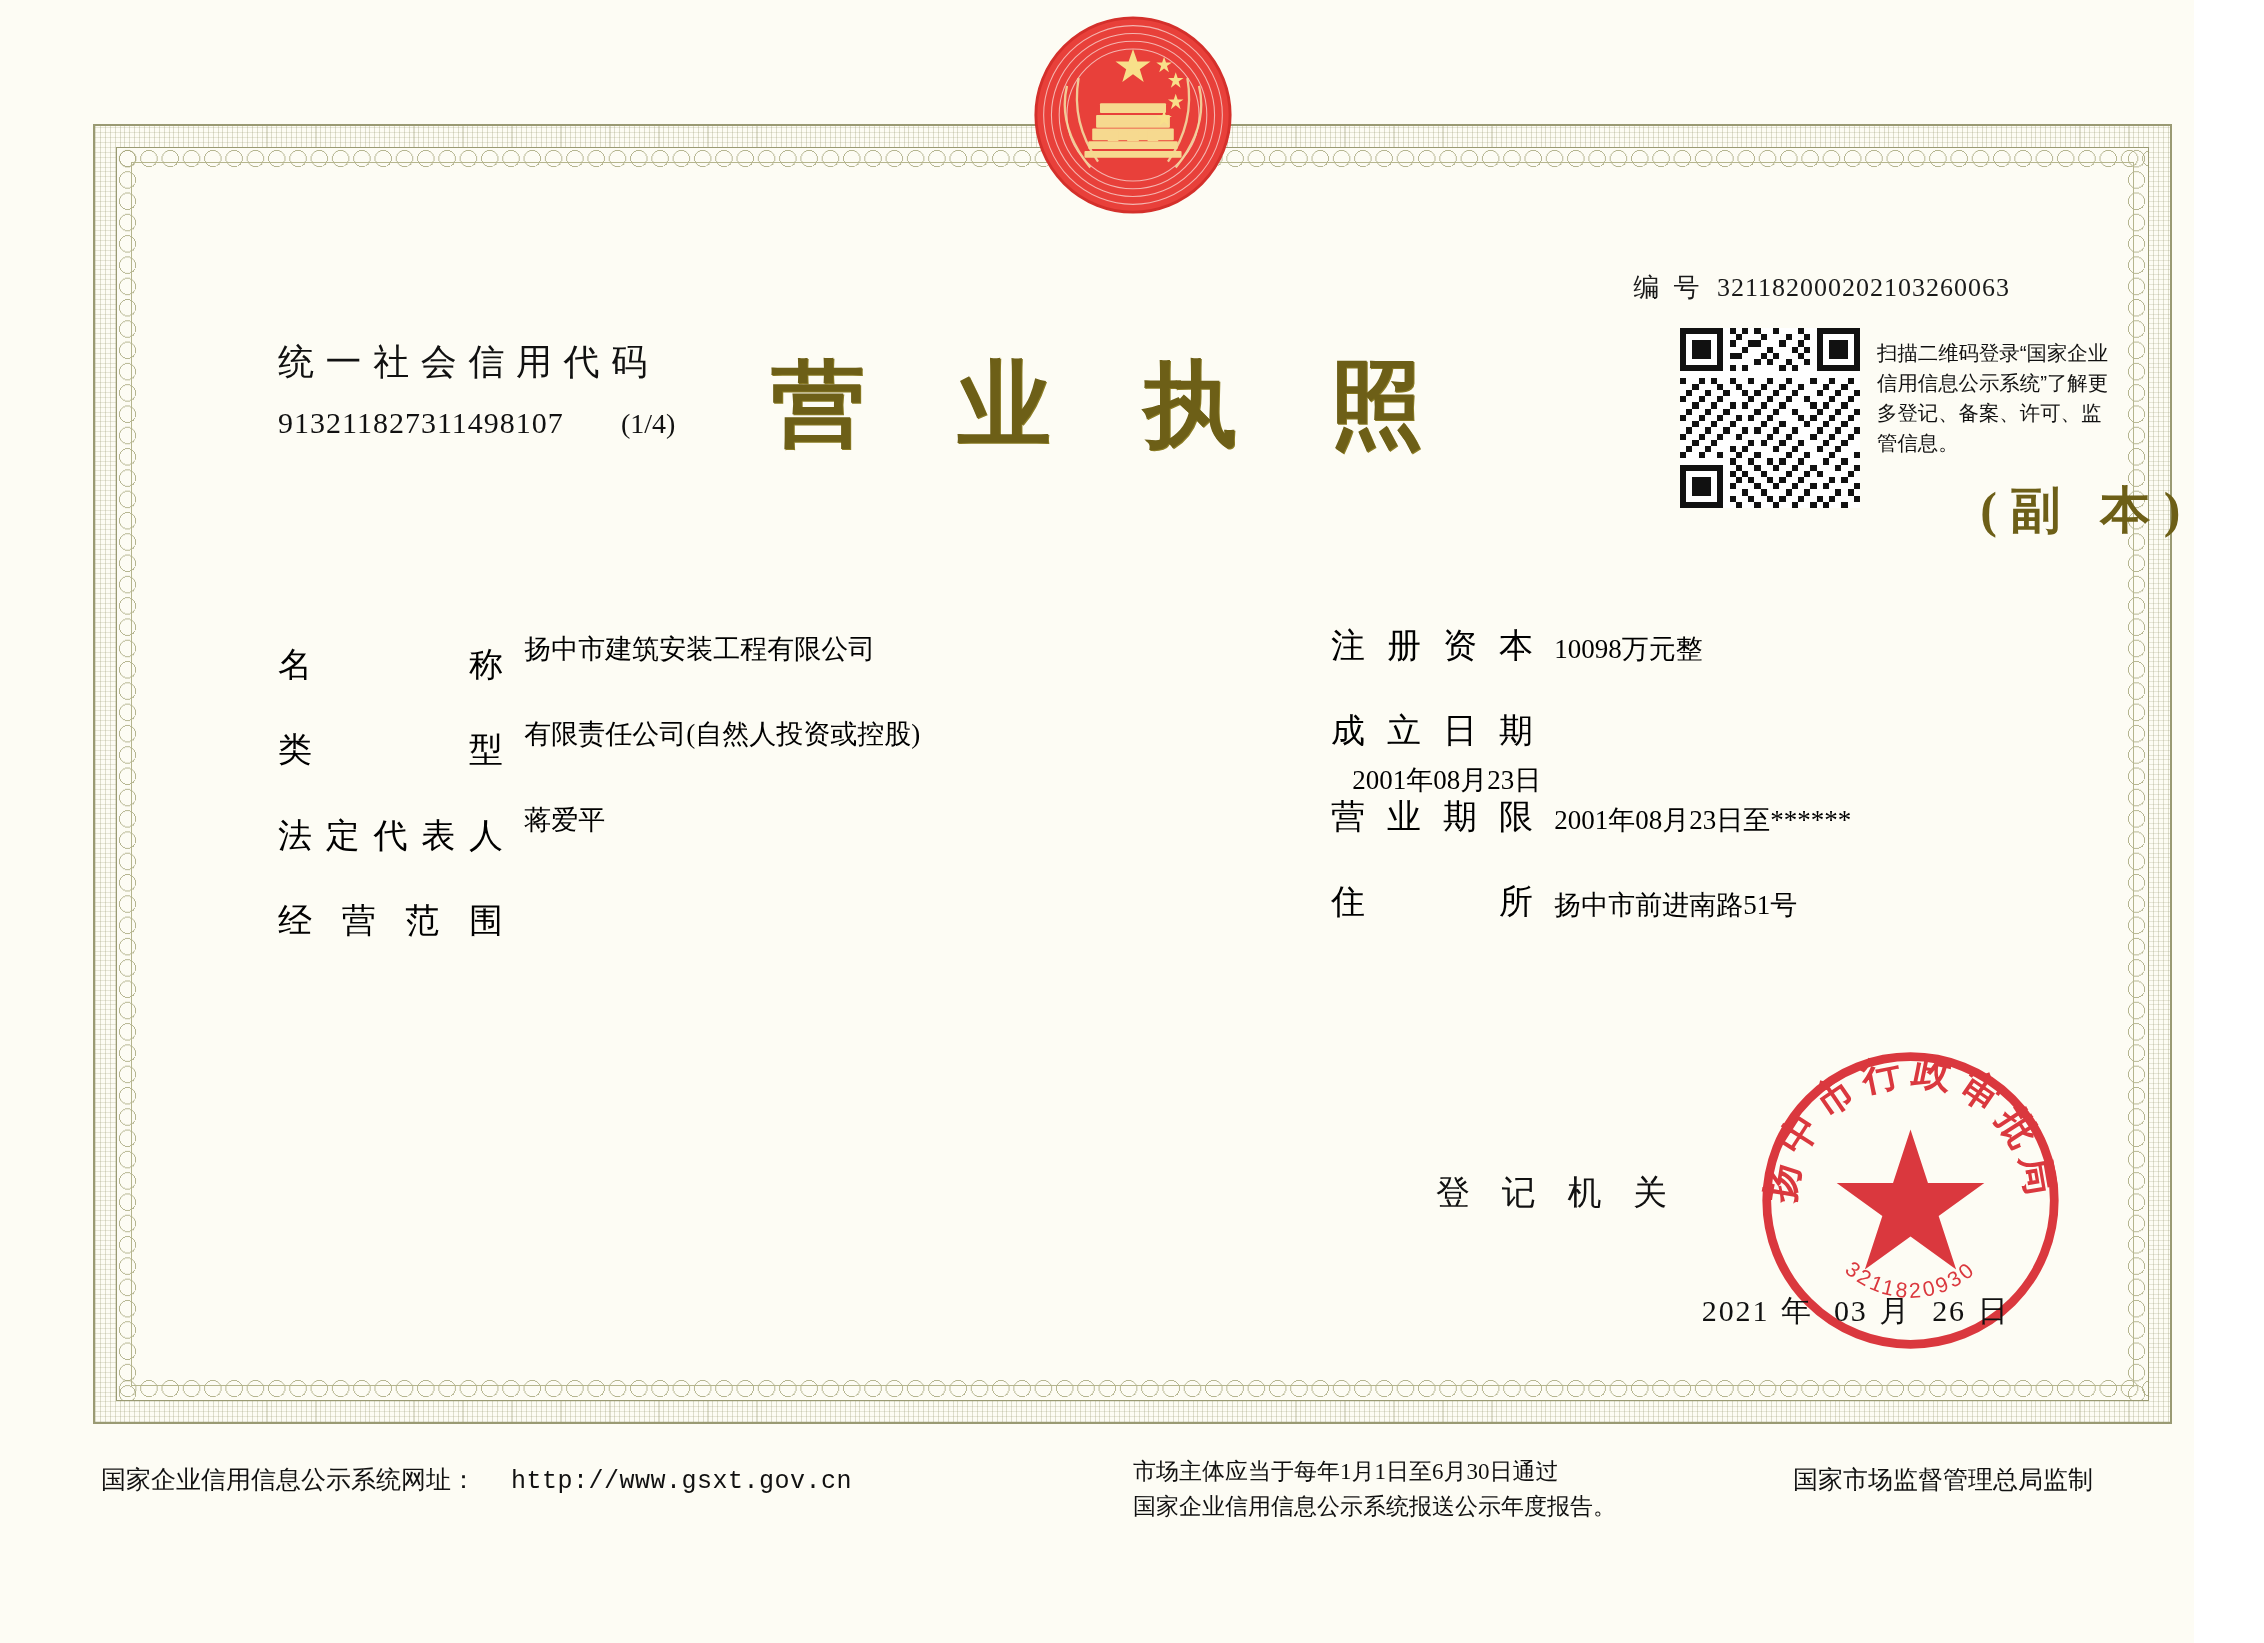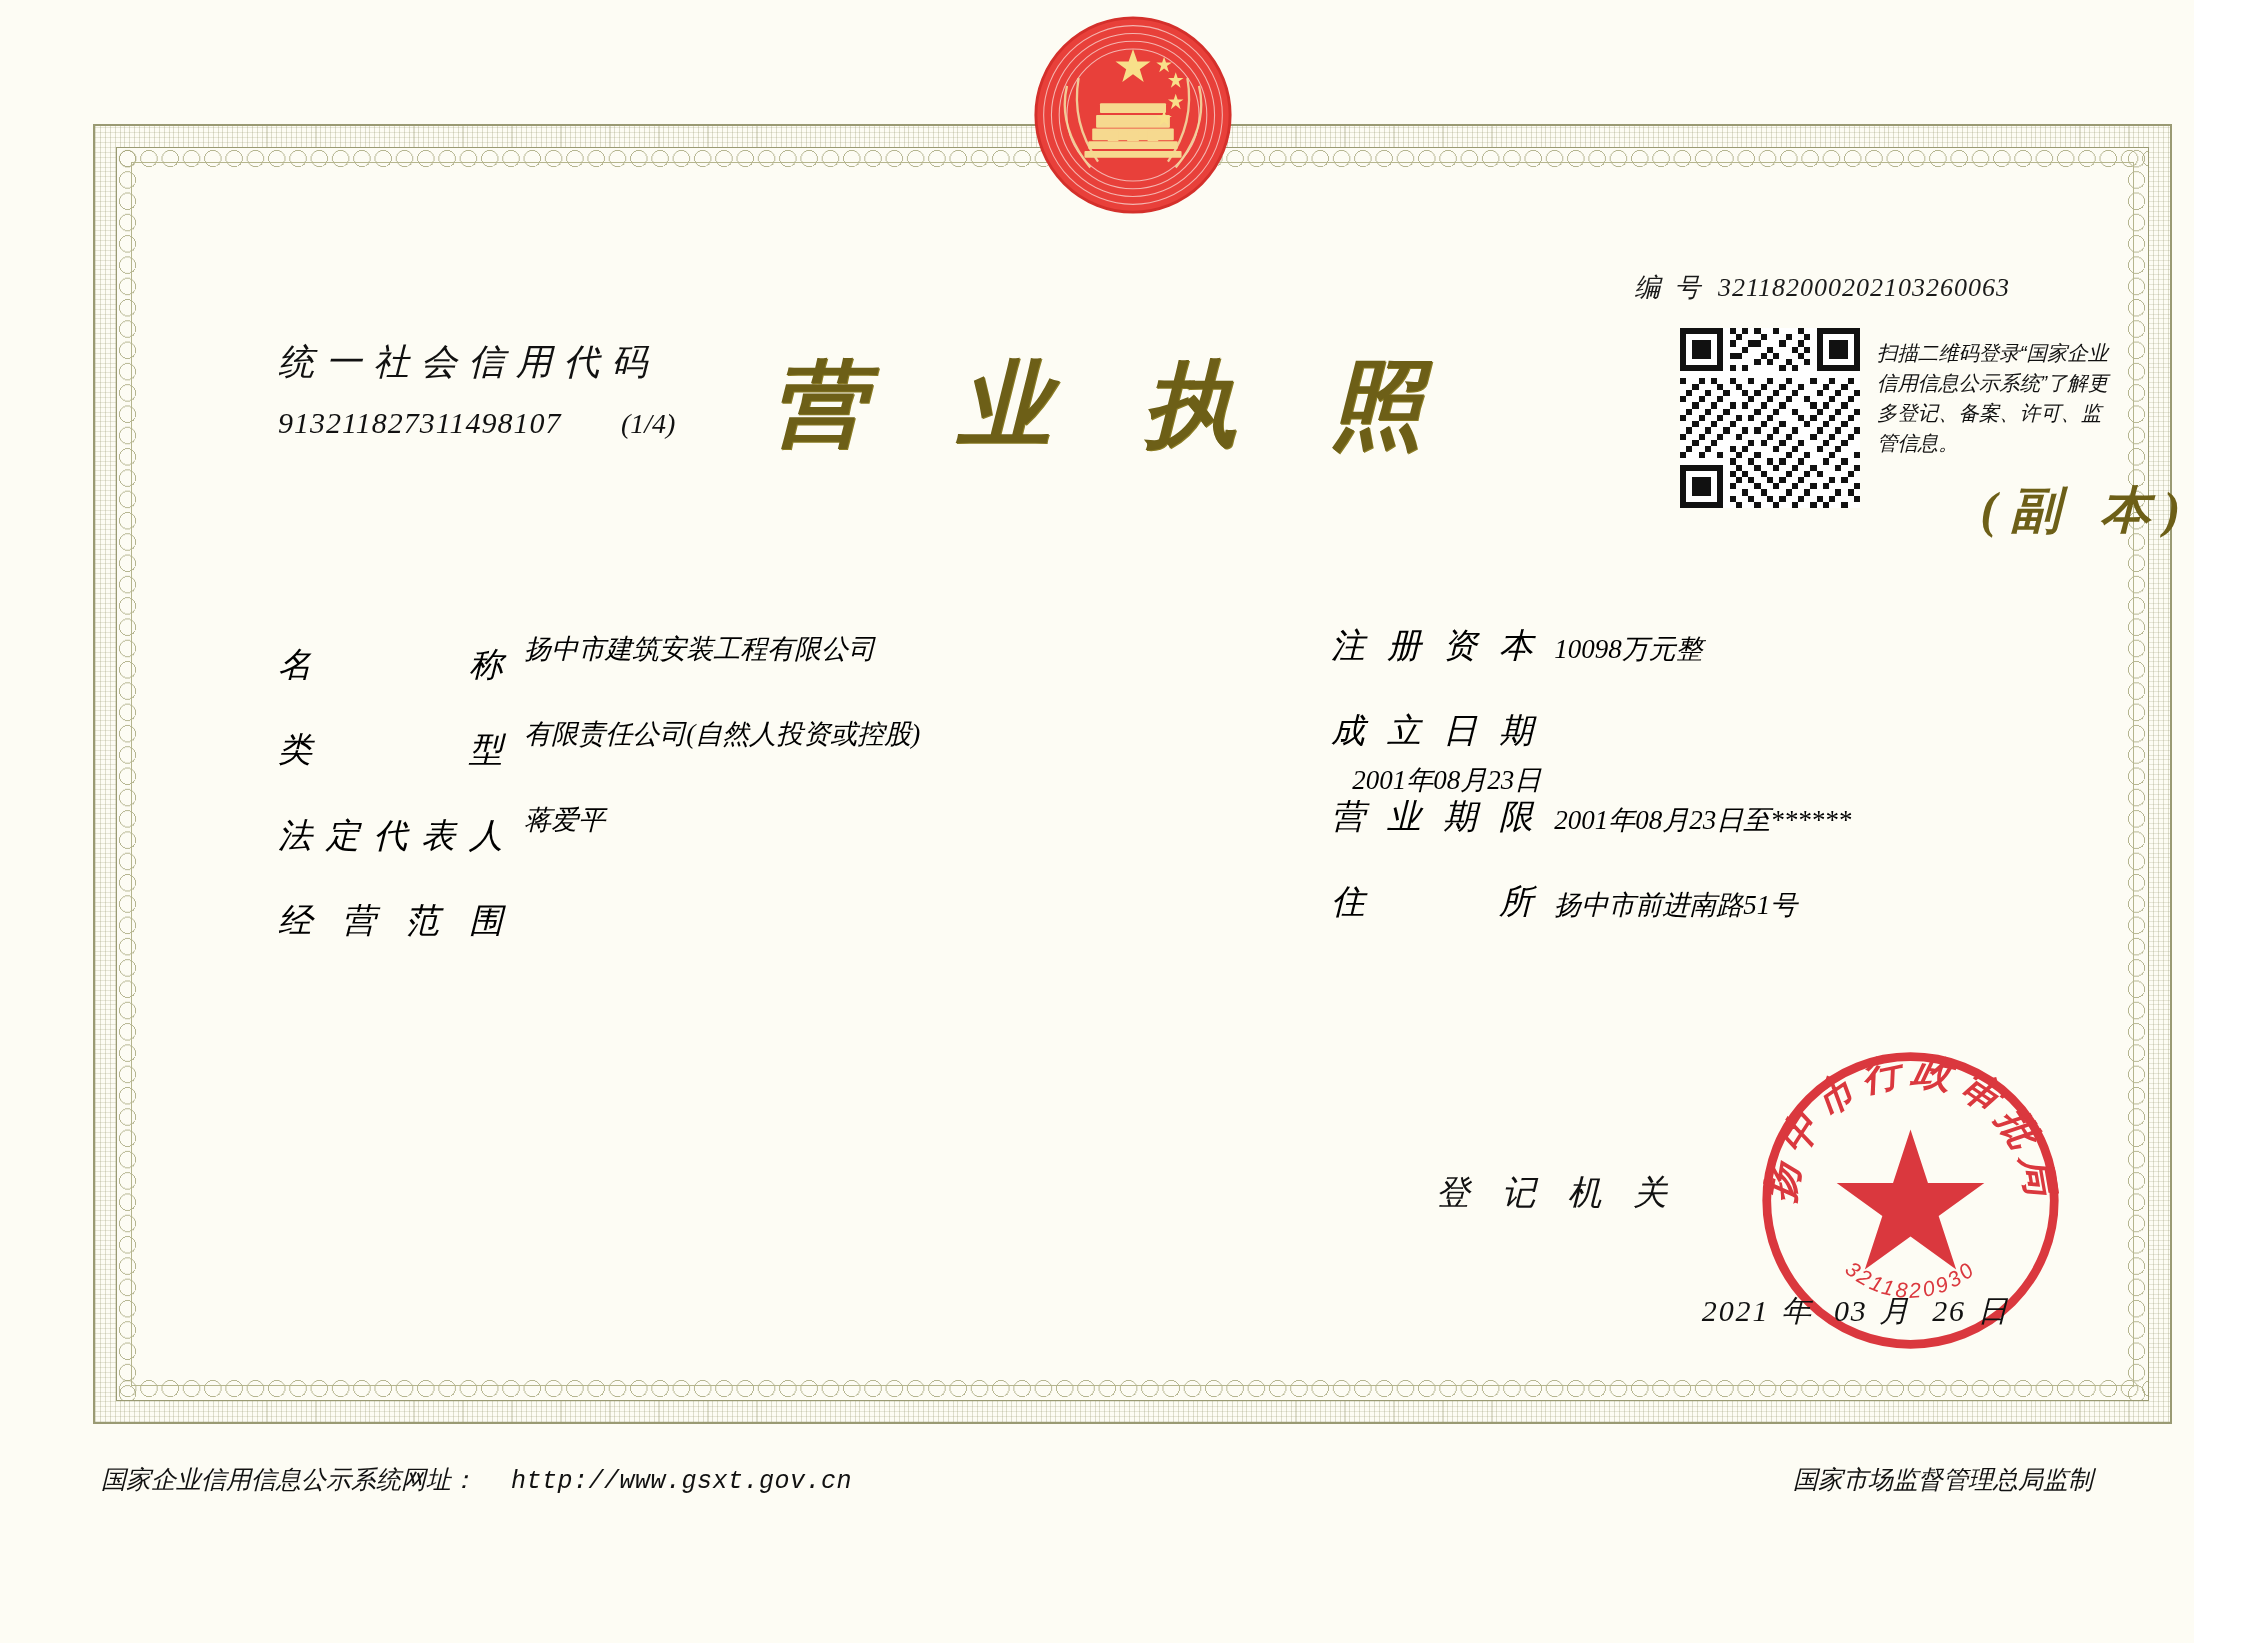--- a/index.html
+++ b/index.html
@@ -13,21 +13,20 @@
     font-family: "Liberation Serif", "DejaVu Serif", serif;
     overflow: hidden;
   }
 
   .license {
     position: relative;
     width: 2194px;
     height: 1644px;
     background: #fdfcf4;
     box-sizing: border-box;
-    font-style: italic;
   }
 
   
   .border-outer {
     position: absolute;
     left: 93px;
     top: 124px;
     width: 2079px;
     height: 1300px;
     border: 2.9px solid #9a9a73;
@@ -688,16 +687,20 @@
 
   <div class="issue-date">
     <span>2021</span><span>年</span>
     <span>03</span><span>月</span>
     <span>26</span><span>日</span>
   </div>
 
   <div class="footer-left">
     <span>国家企业信用信息公示系统网址：</span><span class="footer-url">http://www.gsxt.gov.cn</span>
   </div>
+  <div class="footer-center">
+    <div>市场主体应当于每年1月1日至6月30日通过</div>
+    <div>国家企业信用信息公示系统报送公示年度报告。</div>
+  </div>
   <div class="footer-right">国家市场监督管理总局监制</div>
 
 </div>
 
 
 </body></html>

